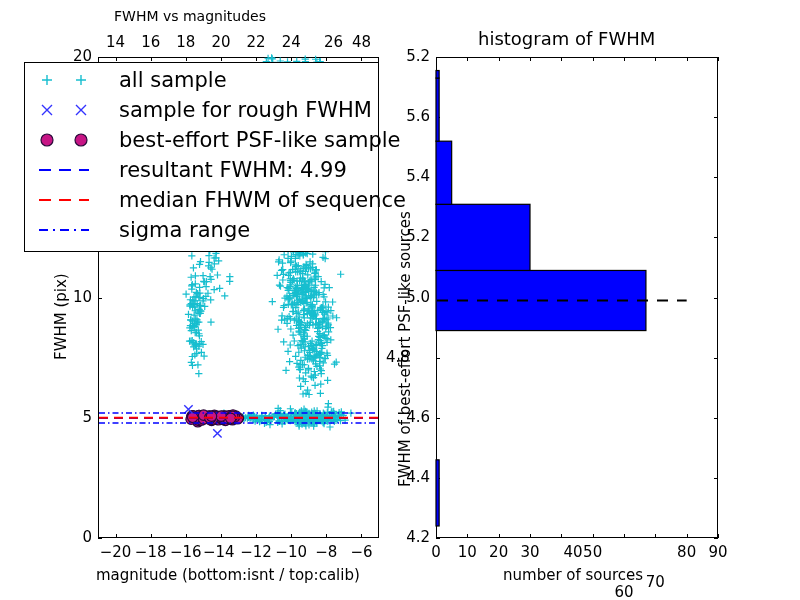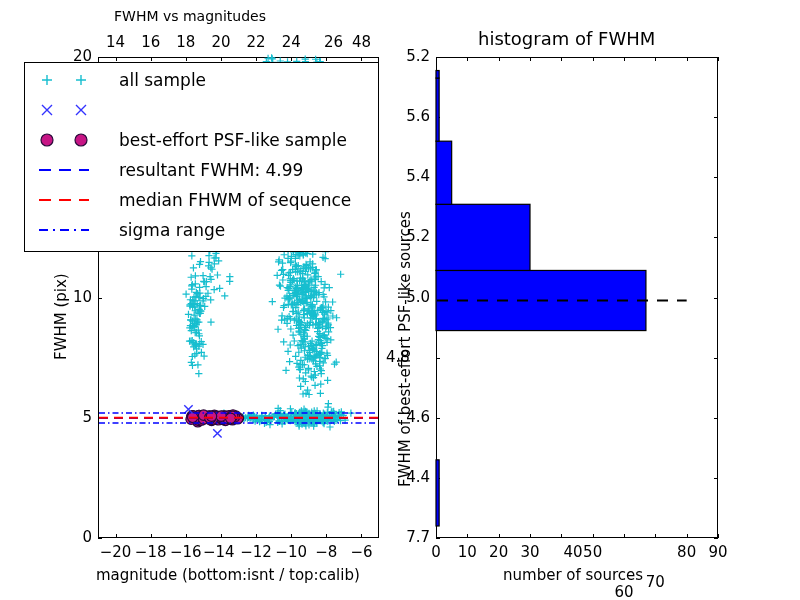--- a/index.html
+++ b/index.html
@@ -11,21 +11,21 @@
   .axis-title{position:absolute;font-size:15px;color:#000;white-space:nowrap;}
   .plot-title{position:absolute;font-size:17px;color:#000;white-space:nowrap;}
   .vlabel{position:absolute;font-size:15px;color:#000;white-space:nowrap;
           transform-origin:0 0;transform:rotate(-90deg);}
   .tick{position:absolute;background:#000;}
   .tickx{width:1px;height:4px;}
   .ticky{height:1px;width:4px;}
   svg.layer{position:absolute;left:0;top:0;overflow:visible;}
   .legendbox{position:absolute;background:#ffffff;border:1px solid #000;box-sizing:border-box;}
   .legend-row{position:absolute;display:flex;align-items:center;height:26px;}
-  .legend-text{font-size:17px;color:#000;white-space:nowrap;}
+  .legend-text{font-size:21px;color:#000;white-space:nowrap;}
   .legend-sample{position:relative;width:94px;height:26px;}
 </style>
 </head>
 <body>
 
 <div id="figure">
 
   <div class="axes" id="ax1" style="left:98px;top:57px;width:281px;height:481px;"></div>
 
   <div class="plot-title" style="left:114px;top:8px;font-size:14px;">FWHM vs magnitudes</div>
@@ -1119,20 +1119,21 @@
             <path d="M17,13 L27,13 M22,8 L22,18" stroke="#17becf" stroke-width="1.4" fill="none"></path>
             <path d="M51,13 L61,13 M56,8 L56,18" stroke="#17becf" stroke-width="1.4" fill="none"></path>
           </svg></div>
         <span class="legend-text">all sample</span>
       </div>
       <div class="legend-row" style="left:0px;top:34px;width:100%;">
         <div class="legend-sample"><svg width="94" height="26">
             <path d="M17,8 L27,18 M17,18 L27,8" stroke="#3333ff" stroke-width="1.4" fill="none"></path>
             <path d="M51,8 L61,18 M51,18 L61,8" stroke="#3333ff" stroke-width="1.4" fill="none"></path>
           </svg></div>
+        <span class="legend-text">sample for rough FWHM</span>
       </div>
       <div class="legend-row" style="left:0px;top:64px;width:100%;align-items:center;">
         <div class="legend-sample"><svg width="94" height="26">
             <circle cx="22" cy="13" r="6" fill="#c71585" stroke="#2a0a3a" stroke-width="1.2"></circle>
             <circle cx="56" cy="13" r="6" fill="#c71585" stroke="#2a0a3a" stroke-width="1.2"></circle>
           </svg></div>
         <span class="legend-text">best-effort PSF-like sample</span>
       </div>
       <div class="legend-row" style="left:0px;top:94px;width:100%;">
         <div class="legend-sample"><svg width="94" height="26">
@@ -1188,21 +1189,21 @@
       <div class="tick tickx" style="left:655.3333333333334px;top:57px;"></div>
       <div class="tick-label" style="left:637.3333333333334px;top:548px;width:36px;text-align:center;margin-top:25px;">70</div>
       <div class="tick tickx" style="left:686.6666666666666px;top:534px;"></div>
       <div class="tick tickx" style="left:686.6666666666666px;top:57px;"></div>
       <div class="tick-label" style="left:668.6666666666666px;top:543px;width:36px;text-align:center;">80</div>
       <div class="tick tickx" style="left:718px;top:534px;"></div>
       <div class="tick tickx" style="left:718px;top:57px;"></div>
       <div class="tick-label" style="left:700px;top:543px;width:36px;text-align:center;">90</div>
       <div class="tick ticky" style="left:436px;top:538px;"></div>
       <div class="tick ticky" style="left:714px;top:538px;"></div>
-      <div class="tick-label" style="left:386px;top:528px;width:44px;text-align:right;">7.7</div>
+      <div class="tick-label" style="left:386px;top:528px;width:44px;text-align:right;">4.2</div>
       <div class="tick ticky" style="left:436px;top:477.87499999999994px;"></div>
       <div class="tick ticky" style="left:714px;top:477.87499999999994px;"></div>
       <div class="tick-label" style="left:386px;top:467.87499999999994px;width:44px;text-align:right;">4.4</div>
       <div class="tick ticky" style="left:436px;top:417.7499999999999px;"></div>
       <div class="tick ticky" style="left:714px;top:417.7499999999999px;"></div>
       <div class="tick-label" style="left:386px;top:407.7499999999999px;width:44px;text-align:right;">4.6</div>
       <div class="tick ticky" style="left:436px;top:357.6249999999998px;"></div>
       <div class="tick ticky" style="left:714px;top:357.6249999999998px;"></div>
       <div class="tick-label" style="left:386px;top:347.6249999999998px;width:44px;text-align:left;">4.8</div>
       <div class="tick ticky" style="left:436px;top:297.5px;"></div>

